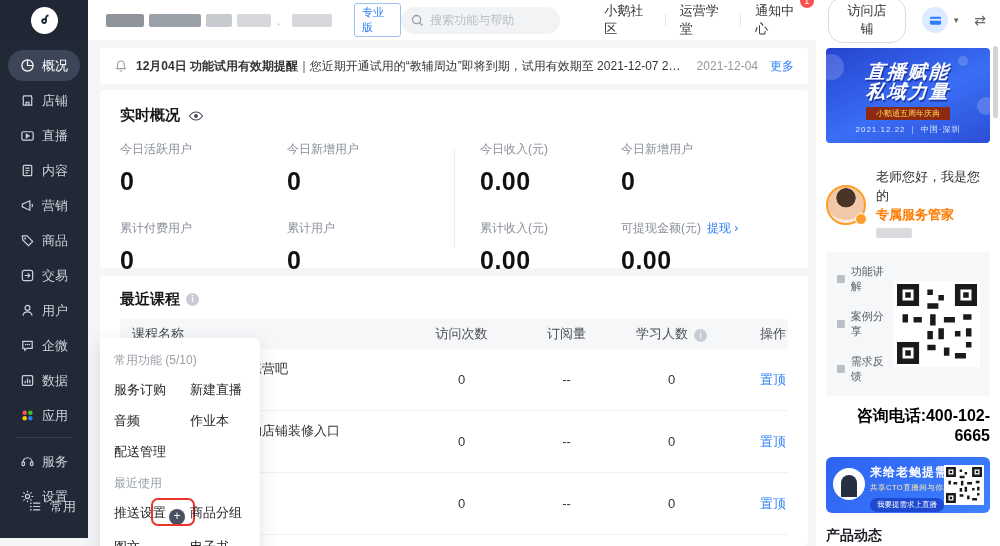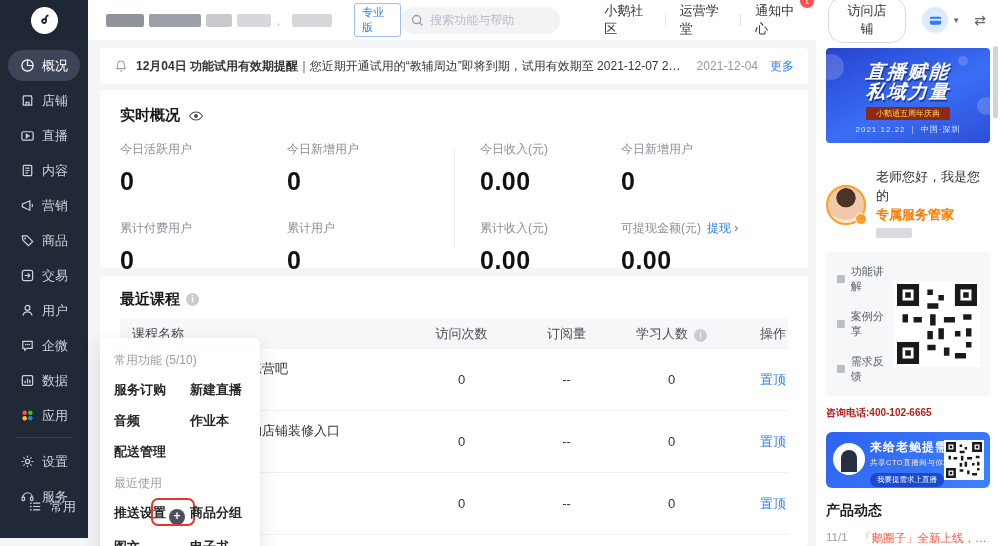--- a/index.html
+++ b/index.html
@@ -75,21 +75,21 @@
   .pin-link { color:#2d7ff9; cursor:pointer; }
   .trow-last { border-bottom:none; }
   .thumb-audio { width:56px; height:48px; border-radius:3px; margin-right:12px; flex:none;
     background:linear-gradient(135deg,#ffb347,#ff8a1e); }
 
   
   .popup { position:absolute; left:0; top:290px; width:160px; background:#fff; z-index:40;
     border-radius:0 6px 6px 0; box-shadow:0 6px 18px rgba(30,40,60,.14); padding:14px 0 14px 14px; }
   .pop-title { font-size:12px; color:#9aa0a8; margin-bottom:12px; }
   .pop-grid { display:grid; grid-template-columns:76px 1fr; row-gap:13px; margin-bottom:14px; }
-  .pop-item { font-size:13px; color:#262626; cursor:pointer; white-space:nowrap; position:relative;font-weight:bold; }
+  .pop-item { font-size:13px; color:#262626; cursor:pointer; white-space:nowrap; position:relative; }
   .plus-badge { display:inline-flex; width:16px; height:16px; border-radius:50%; background:#4a5060; color:#fff;
     font-size:12px; line-height:15px; align-items:center; justify-content:center; vertical-align:-3px; margin-left:3px; cursor:pointer; }
   .annot { position:absolute; left:37px; top:-6px; width:44px; height:28px; border:2px solid #e8372a; border-radius:7px; pointer-events:none; }
 
   
   .rightpanel { position:absolute; right:0; top:40px; bottom:0; width:184px; background:#fff; padding:8px 10px 0 10px; overflow:hidden; }
   .banner1 { height:95px; border-radius:4px; position:relative; overflow:hidden; cursor:pointer;
     background:linear-gradient(155deg,#2643cf 0%,#3a6ef5 55%,#2b4fd6 100%); text-align:center; padding-top:14px; }
   .banner1 .deco { position:absolute; border-radius:50%; background:rgba(255,255,255,.18); }
   .b1-line { font-size:19px; font-weight:bold; font-style:italic; color:#fff; letter-spacing:2px; line-height:20px;
@@ -106,21 +106,21 @@
   .role { color:#ff7a00; font-weight:bold; }
   .redact-sm { display:inline-block; width:36px; height:10px; background:#d9dbde; border-radius:2px; vertical-align:0; }
 
   .svcbox { margin-top:9px; background:#f6f7f9; border-radius:4px; padding:12px 10px; display:flex; align-items:center; }
   .svc-list { flex:1; }
   .svc-item { display:flex; align-items:center; font-size:11px; color:#595f68; margin-bottom:15px; cursor:pointer; }
   .svc-item:last-child { margin-bottom:0; }
   .svc-item svg { margin-right:5px; }
   .qr-big { width:86px; height:86px; background:#fff; padding:3px; flex:none; }
 
-  .phone { margin-top:10px; text-align:left; font-size:10px; color:#b91c1c; font-weight:bold; }
+  .phone { margin-top:10px; text-align:right; font-size:16px; color:#000000; font-weight:bold; }
 
   .banner2 { margin-top:12px; height:56px; border-radius:6px; position:relative; overflow:hidden; cursor:pointer;
     background:linear-gradient(135deg,#2e62f2,#3c82ff); padding:7px 6px 0 44px; }
   .b2-avatar { position:absolute; left:7px; top:11px; width:32px; height:32px; border-radius:50%; background:#fff;
     overflow:hidden; }
   .b2-avatar::after { content:""; position:absolute; left:8px; top:7px; width:16px; height:22px; border-radius:8px 8px 0 0; background:#273043; }
   .b2-title { font-size:12px; font-weight:bold; color:#fff; letter-spacing:1px; }
   .b2-sub { font-size:7.5px; color:#ffe9a8; margin-top:2px; letter-spacing:.5px; }
   .b2-btn { display:inline-block; background:#1c49cf; color:#fff; font-size:7.5px; padding:2px 7px; border-radius:8px; cursor:pointer; }
   .qr-small { position:absolute; right:6px; top:8px; width:40px; height:40px; background:#fff; padding:2px; }
@@ -265,32 +265,32 @@
           <circle cx="5" cy="5" r="2.4" fill="#fa5151"></circle>
           <circle cx="11" cy="5" r="2.4" fill="#34c724"></circle>
           <circle cx="5" cy="11" r="2.4" fill="#ffc300"></circle>
           <circle cx="11" cy="11" r="2.4" fill="#2d7ff9"></circle>
         </svg>
       <span>应用</span>
     </div>
     <div class="side-divider"></div>
     <div class="side-item">
       <svg width="15" height="15" viewBox="0 0 16 16" fill="none" stroke="#ccd2dc" stroke-width="1.3">
-          <circle cx="8" cy="8" r="2.2"></circle>
-          <path d="M8 1.8v2M8 12.2v2M1.8 8h2M12.2 8h2M3.6 3.6L5 5M11 11l1.4 1.4M12.4 3.6L11 5M5 11l-1.4 1.4"></path>
-        </svg>
-      <span>设置</span>
-    </div>
-    <div class="side-item">
-      <svg width="15" height="15" viewBox="0 0 16 16" fill="none" stroke="#ccd2dc" stroke-width="1.3">
           <path d="M3 9a5 5 0 0 1 10 0"></path>
           <rect x="2.2" y="8.5" width="2.6" height="4" rx="1.2"></rect>
           <rect x="11.2" y="8.5" width="2.6" height="4" rx="1.2"></rect>
         </svg>
       <span>服务</span>
+    </div>
+    <div class="side-item">
+      <svg width="15" height="15" viewBox="0 0 16 16" fill="none" stroke="#ccd2dc" stroke-width="1.3">
+          <circle cx="8" cy="8" r="2.2"></circle>
+          <path d="M8 1.8v2M8 12.2v2M1.8 8h2M12.2 8h2M3.6 3.6L5 5M11 11l1.4 1.4M12.4 3.6L11 5M5 11l-1.4 1.4"></path>
+        </svg>
+      <span>设置</span>
     </div>
     <div class="side-item side-pinned">
       <svg width="15" height="15" viewBox="0 0 16 16" fill="none" stroke="#ccd2dc" stroke-width="1.3">
           <path d="M5.5 4.5H13M5.5 8H13M5.5 11.5H13"></path>
           <path d="M3 4.5h.01M3 8h.01M3 11.5h.01" stroke-linecap="round" stroke-width="1.8"></path>
         </svg>
       <span>常用</span>
     </div>
   </div>
 

